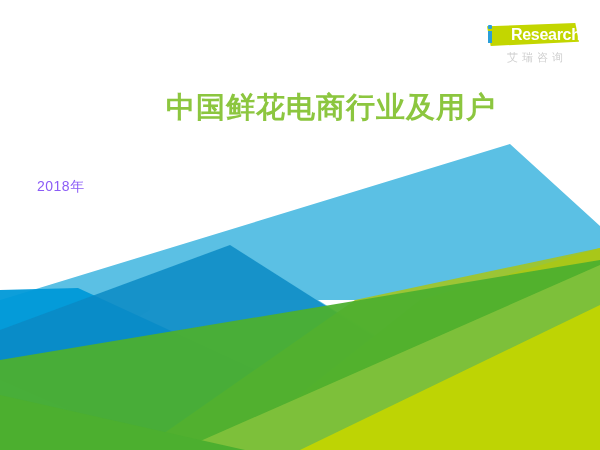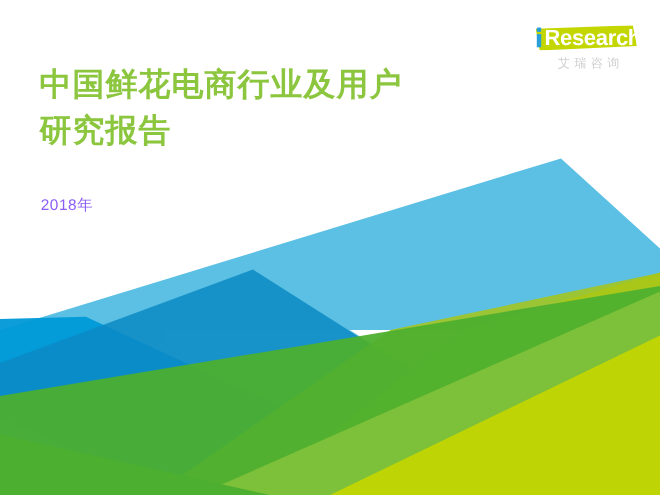--- a/index.html
+++ b/index.html
@@ -58,47 +58,48 @@
   #logo-i-stem {
     position: absolute;
     left: 9px;
     top: 9px;
     width: 4px;
     height: 12px;
     background: #2b9fd9;
   }
   #logo-word {
     position: absolute;
-    left: 16px;
+    left: 32px;
     top: 3px;
     width: 84px;
     height: 20px;
     color: #ffffff;
-    font-size: 20px;
+    font-size: 16px;
     font-weight: bold;
     letter-spacing: -0.3px;
     line-height: 20px;
     white-space: nowrap;
   }
   #logo-sub {
     position: absolute;
     left: 28px;
     top: 28px;
     width: 86px;
     text-align: left;
     color: #cfcfcf;
     font-size: 11px;
     letter-spacing: 4px;
     white-space: nowrap;
   }
   #title-block {
     position: absolute;
     left: 36px;
-    top: 56px;
+    top: 86px;
     width: 460px;
+    text-align: right;
   }
   .title-line {
     color: #8cc63f;
     font-size: 29px;
     font-weight: bold;
     line-height: 42px;
     letter-spacing: 1px;
     white-space: nowrap;
   }
   #subtitle {
@@ -145,18 +146,17 @@
       <div id="logo-block"></div>
       <div id="logo-i-dot"></div>
       <div id="logo-i-stem"></div>
       <div id="logo-word">Research</div>
     </div>
     <div id="logo-sub">艾瑞咨询</div>
   </div>
 
   <div id="title-block">
     <div class="title-line">中国鲜花电商行业及用户</div>
-    <div class="title-line">研究报告</div>
   </div>
 
   <div id="subtitle">2018年</div>
 
 </div>
 
 </body></html>

